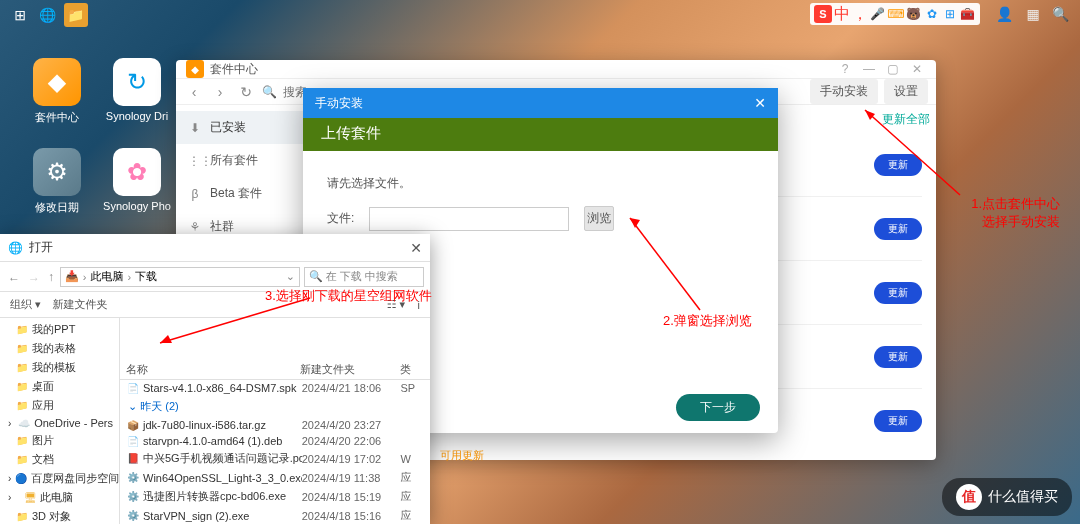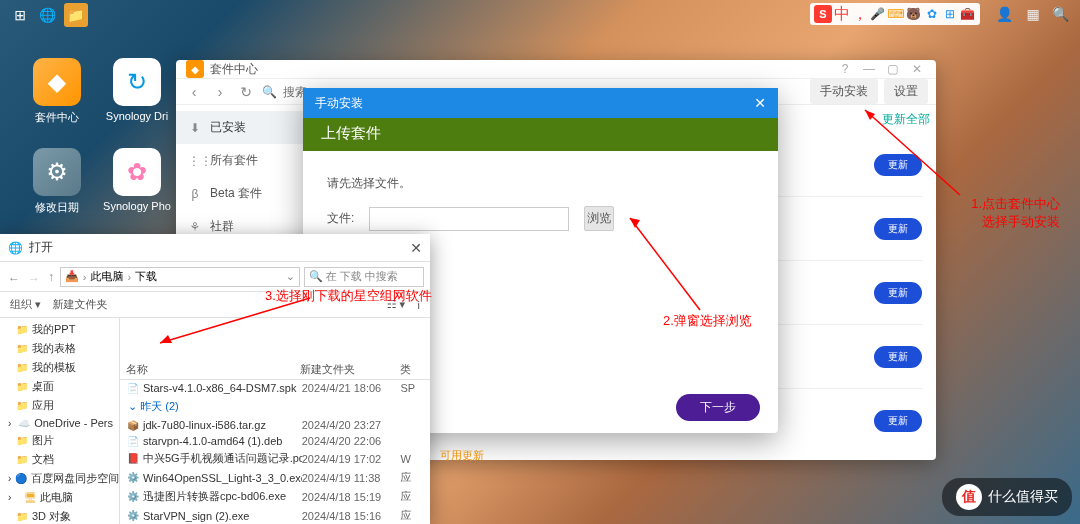--- a/index.html
+++ b/index.html
@@ -44,21 +44,21 @@
 
 .modal { position: absolute; left: 303px; top: 88px; width: 475px; height: 345px; background:#fff; border-radius:4px; box-shadow:0 8px 30px rgba(0,0,0,0.35); z-index: 50; }
 .modal-hdr { background:#1e88e5; color:#fff; height:30px; display:flex; align-items:center; padding:0 12px; font-size:12px;}
 .modal-hdr .close { margin-left:auto; cursor:pointer; font-size:14px;}
 .modal-sub { background:#4d7c0f; color:#fff; padding: 6px 18px 8px; font-size:15px; font-weight:500;}
 .modal-body { padding: 24px 24px; font-size:12px; color:#555;}
 .modal-body .row { display:flex; align-items:center; margin-top:14px; gap:15px;}
 .modal-body .row input { width: 200px; height:24px; border:1px solid #ccc; padding:0 6px; font-size:12px;}
 .browse { background:#e5e5e5; border:1px solid #ccc; padding:3px 2px; font-size:12px; cursor:pointer; border-radius:2px;}
 .modal-ftr { position:absolute; bottom:12px; right:18px;}
-.next-btn { background:#4c1d95; color:#fff; padding:5px 24px; border-radius:14px; font-size:12px; cursor:pointer; border:none;}
+.next-btn { background:#0f766e; color:#fff; padding:5px 24px; border-radius:14px; font-size:12px; cursor:pointer; border:none;}
 
 
 .filedlg { position:absolute; left:0; top:234px; width:430px; height:290px; background:#fff; box-shadow:0 4px 20px rgba(0,0,0,0.4); z-index:60; font-size:12px; display:flex; flex-direction:column;}
 .fd-title { height:28px; display:flex; align-items:center; padding:0 8px; border-bottom:1px solid #e0e0e0; color:#333;}
 .fd-title .close { margin-left:auto; cursor:pointer; font-size:14px; color:#555;}
 .fd-nav { height:30px; display:flex; align-items:center; padding:0 6px; gap:4px; border-bottom:1px solid #e0e0e0;}
 .fd-nav .arr { color:#888; font-size:12px; cursor:pointer; padding:0 2px;}
 .fd-nav .path { flex:1; display:flex; align-items:center; gap:4px; border:1px solid #ccc; height:20px; padding:0 4px; font-size:11px;}
 .fd-nav .sbox { width:120px; border:1px solid #ccc; height:20px; padding:0 4px; font-size:11px; color:#888; display:flex; align-items:center;}
 .fd-tool { height:26px; display:flex; align-items:center; padding:0 10px; gap:12px; border-bottom:1px solid #e0e0e0; color:#555; font-size:11px;}

